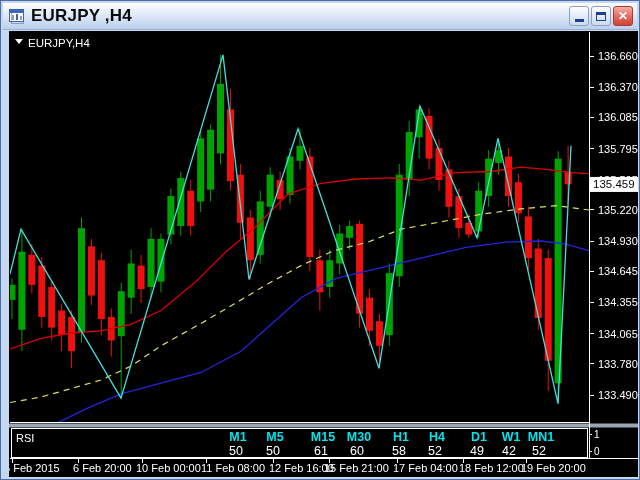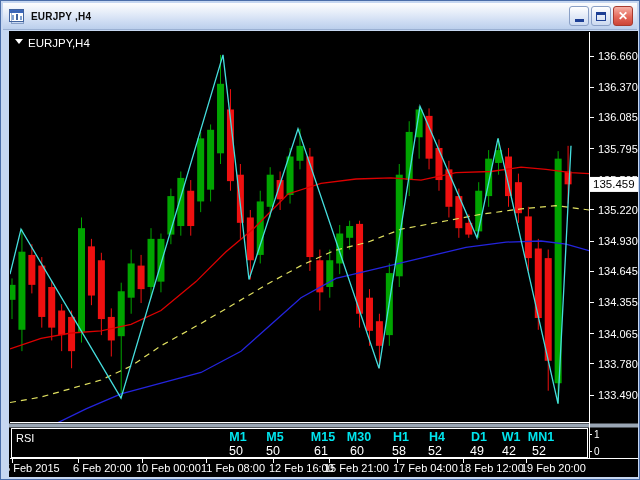--- a/index.html
+++ b/index.html
@@ -1,21 +1,21 @@
 <!DOCTYPE html>
 <html><head>
 <meta charset="utf-8">
 <style>
   html,body{margin:0;padding:0;background:#808080;font-family:"Liberation Sans",sans-serif;}
   .window{position:relative;width:640px;height:480px;background:#c6d7f1;border:1px solid #4a6da8;box-sizing:border-box;overflow:hidden;}
   .titlebar{position:absolute;left:2px;top:2px;right:2px;height:26px;
     background:linear-gradient(180deg,#fdfdfd 0%,#e7eef9 35%,#cfddf3 70%,#bbcfec 100%);
     border-bottom:1px solid #9ab0d2;display:flex;align-items:center;}
   .w-icon{width:17px;height:15px;margin:0 5px 0 6px;display:inline-block;}
-  .w-title{font-size:10px;font-weight:bold;color:#0c0c0c;letter-spacing:0.2px;}
+  .w-title{font-size:17px;font-weight:bold;color:#0c0c0c;letter-spacing:0.2px;}
   .w-btns{position:absolute;right:4px;top:3px;display:flex;}
   .wbtn{width:20px;height:20px;margin-left:2px;border:1px solid #8aa0c6;border-radius:3px;
     background:linear-gradient(180deg,#ffffff 0%,#e6edf8 45%,#ccdaf0 100%);
     display:flex;align-items:center;justify-content:center;box-sizing:border-box;cursor:default;}
   .wbtn.close{background:linear-gradient(180deg,#f6b0a5 0%,#e4685a 55%,#cc4537 100%);border-color:#a83a2e;}
   .g-min{width:9px;height:3px;background:#1c3f94;margin-top:9px;}
   .g-max{width:10px;height:9px;border:1px solid #1c3f94;border-top:3px solid #1c3f94;box-sizing:border-box;}
   .g-x{color:#ffffff;font-size:12px;font-weight:bold;line-height:12px;}
   .chart-host{position:absolute;left:8px;top:30px;width:629px;height:446px;background:#000;}
   svg text{font-family:"Liberation Sans",sans-serif;}

